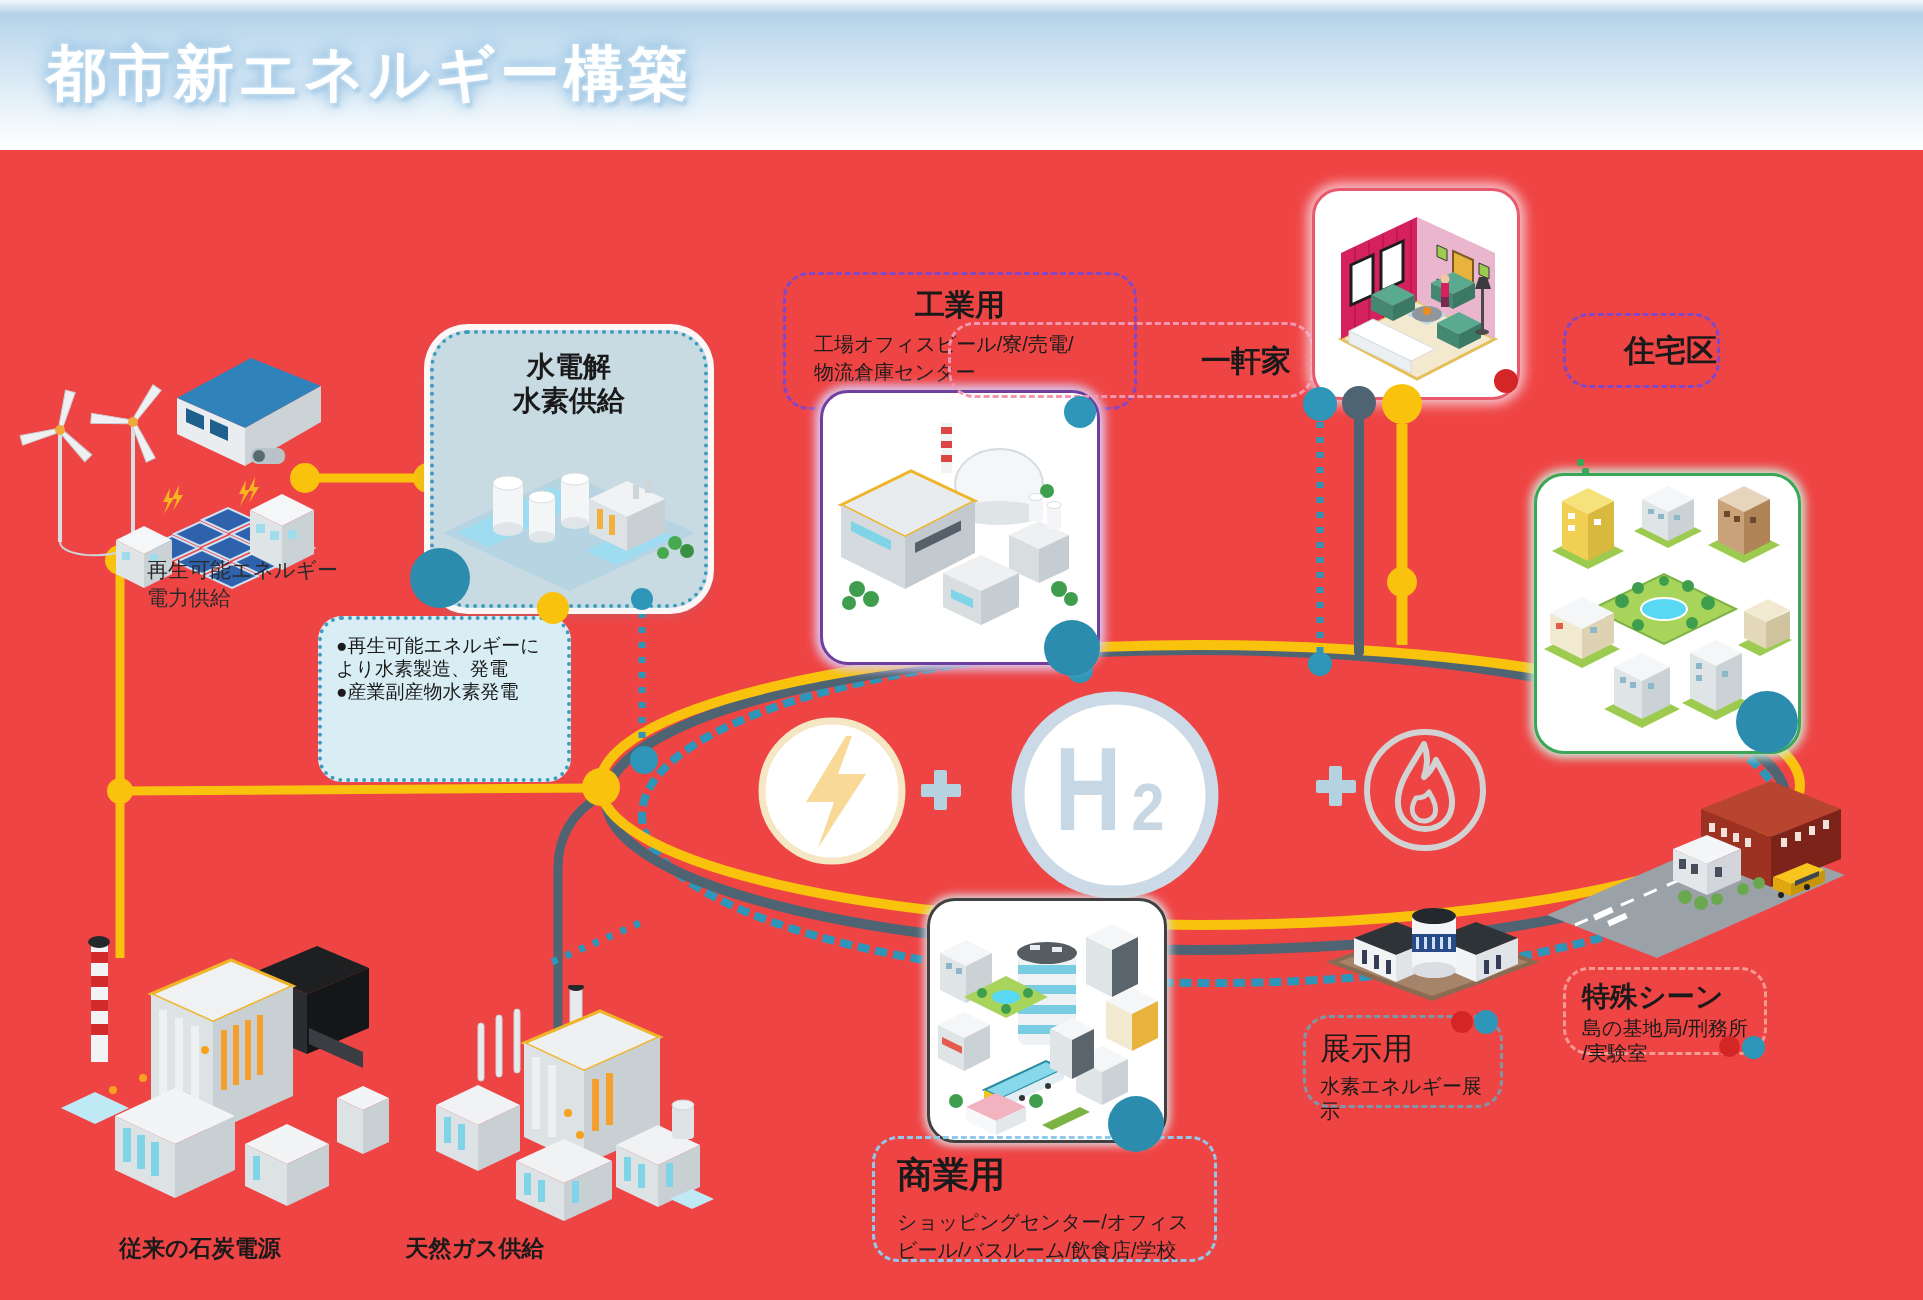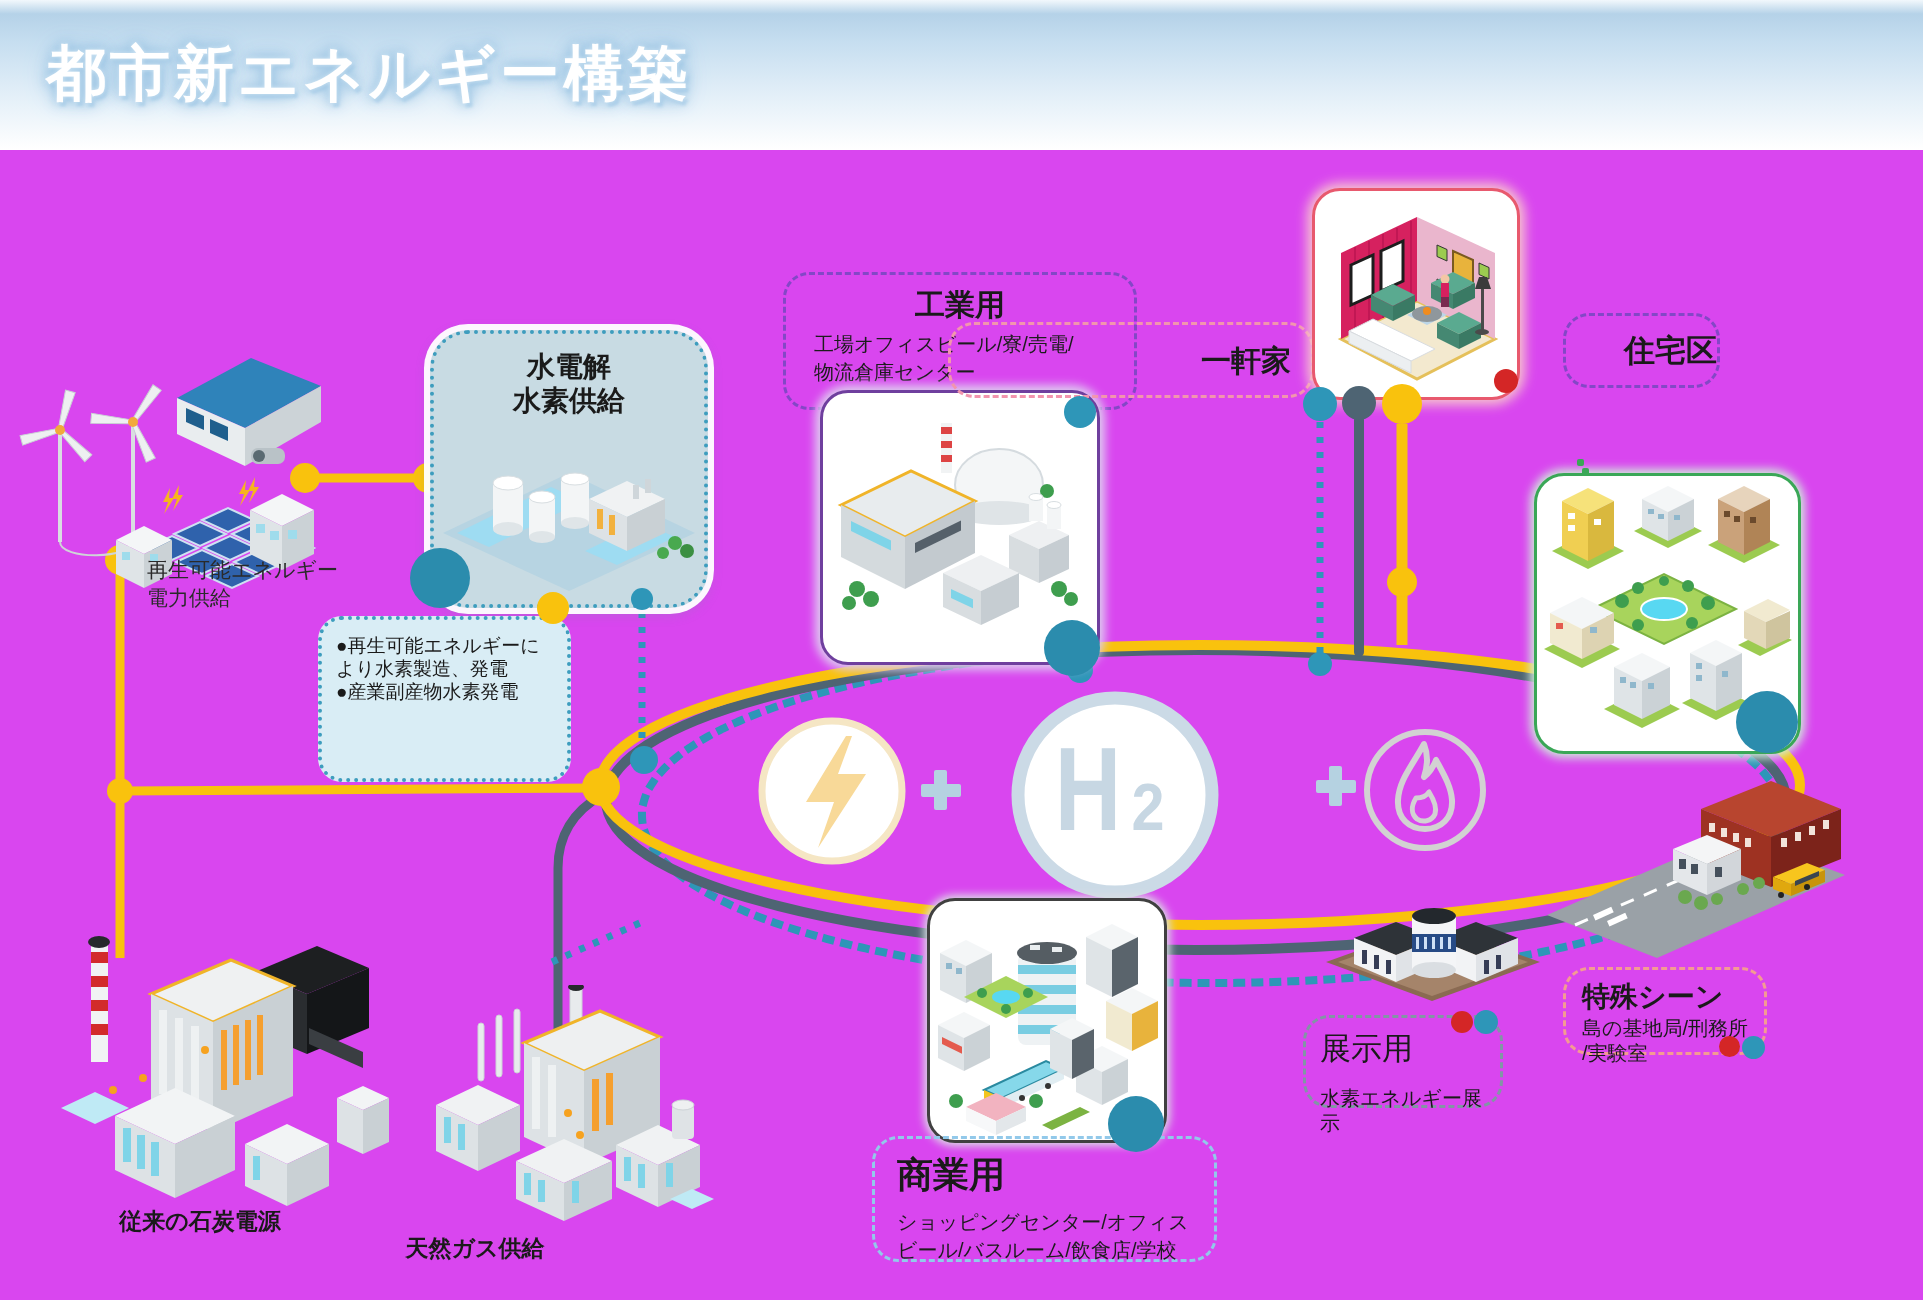--- a/index.html
+++ b/index.html
@@ -1,16 +1,16 @@
 <!DOCTYPE html>
 <html><head>
 <meta charset="utf-8">
 <style>
   html,body{margin:0;padding:0;background:#fff;}
-  #canvas{position:relative;width:1923px;height:1300px;background:#d946ef;overflow:hidden;
+  #canvas{position:relative;width:1923px;height:1300px;background:#ef4444;overflow:hidden;
           font-family:"Liberation Sans",sans-serif;color:#1a1a1a;}
   .abs{position:absolute;}
   .dot{position:absolute;border-radius:50%;}
   #header{left:0;top:0;width:1923px;height:150px;
     background:linear-gradient(180deg,#f2f8fc 0px,#b5d2e8 14px,#c6def0 42px,#e3eff8 95px,#ffffff 150px);}
   #title{left:46px;top:34px;font-size:60px;font-weight:900;letter-spacing:4px;color:#ffffff;
     text-shadow:0 0 5px #d8eaf6,0 0 10px #9cc4e2,0 0 16px #8ebde0,0 0 26px #a9cde9,3px 4px 3px #b8d6ec;}
   .label-box{position:absolute;border-radius:26px;box-sizing:border-box;}
   .pic-box{position:absolute;background:#fff;border-radius:28px;box-sizing:border-box;}
   .box-title{font-weight:800;font-size:30px;text-align:center;}
@@ -508,21 +508,21 @@
             <rect x="122" y="79" width="3" height="12"></rect>
             <rect x="130" y="79" width="3" height="12"></rect>
           </g>
         <ellipse cx="116" cy="58" rx="22" ry="8" fill="#23282d"></ellipse>
         <ellipse cx="116" cy="112" rx="22" ry="8" fill="#dadee2"></ellipse>
       </g>
     </svg>
   </div>
   <div class="label-box" id="exhibition-label-box">
     <div style="font-size:31px;font-weight:400">展示用</div>
-    <div class="corner-note" style="margin-top:16px">水素エネルギー展示</div>
+    <div class="corner-note" style="margin-top:4px">水素エネルギー展示</div>
   </div>
 
   <div class="abs" style="left:1545px;top:775px">
     <svg width="300" height="185" viewBox="0 0 300 185">
       <path d="M2,140 L190,58 L300,100 L112,183 Z" fill="#9aa1a7"></path>
       <path d="M30,150 L220,68" stroke="#ffffff" stroke-width="3" stroke-dasharray="14 11" fill="none"></path>
       <g>
         <path d="M156,34 L226,6 L296,34 L226,62 Z" fill="#b8452f"></path>
         <path d="M156,34 L226,62 L226,112 L156,84 Z" fill="#9e3222"></path>
         <path d="M226,62 L296,34 L296,84 L226,112 Z" fill="#7c231a"></path>
@@ -620,21 +620,21 @@
         <path d="M308,180 L334,168 L334,212 L308,224 Z" fill="#c9d0d4"></path>
       </g>
       <path d="M6,178 L40,162 L74,178 L40,194 Z" fill="#bfeaf5"></path>
       <g fill="#f6a21f">
         <circle cx="58" cy="160" r="4"></circle>
           <circle cx="88" cy="148" r="4"></circle>
           <circle cx="150" cy="120" r="4"></circle>
       </g>
     </svg>
   </div>
-  <div class="bottom-label" style="left:30px;top:1206px;width:340px">従来の石炭電源</div>
+  <div class="bottom-label" style="left:30px;top:1233px;width:340px">従来の石炭電源</div>
 
   <div class="abs" style="left:420px;top:985px">
     <svg width="300" height="245" viewBox="0 0 300 245">
       <g fill="#e8ebed" stroke="#cdd3d7" stroke-width="1">
         <rect x="58" y="38" width="6" height="58" rx="3"></rect>
           <rect x="76" y="30" width="6" height="62" rx="3"></rect>
         <rect x="94" y="24" width="6" height="64" rx="3"></rect>
           <rect x="150" y="2" width="12" height="60"></rect>
       </g>
       <ellipse cx="156" cy="2" rx="8" ry="4" fill="#26292c"></ellipse>

